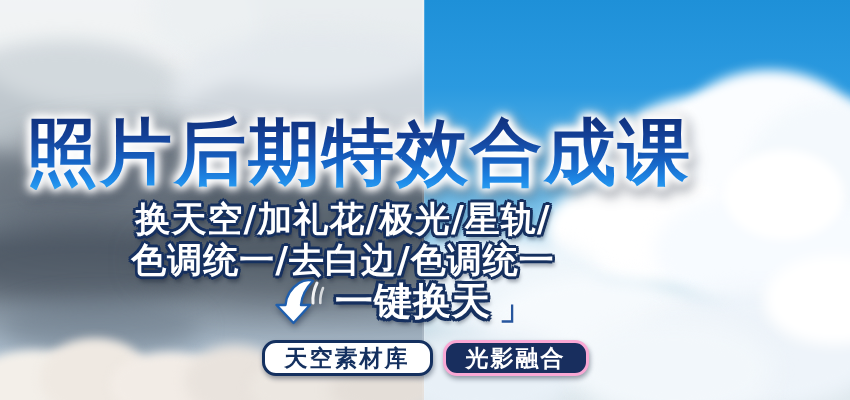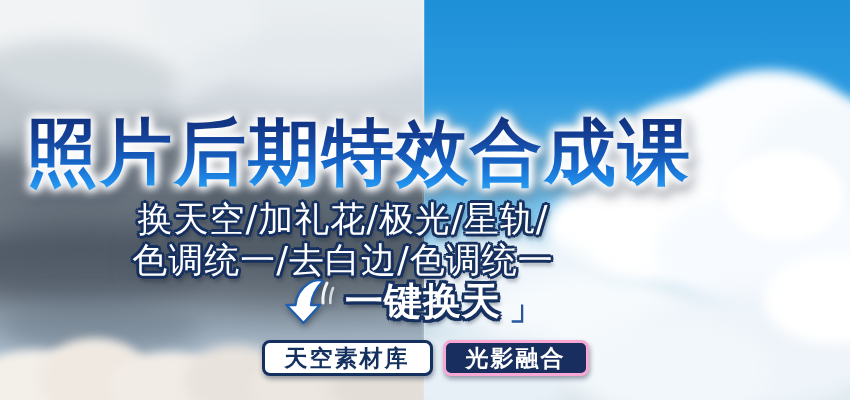--- a/index.html
+++ b/index.html
@@ -65,35 +65,35 @@
     background-image:linear-gradient(180deg,#0f2f7a 0%,#143f95 28%,#1663c4 62%,#1f8ae8 88%,#2aa0f2 100%);
     -webkit-background-clip:text;background-clip:text;
     -webkit-text-fill-color:transparent;color:transparent;
     -webkit-text-stroke:0px transparent;
     filter:drop-shadow(0 0 5px #ffffff) drop-shadow(0 0 5px #ffffff)
            drop-shadow(0 0 4px #ffffff) drop-shadow(2px 5px 4px rgba(20,30,50,.45));
     white-space:nowrap;
   }
   .sub-line{
     position:absolute;width:686px;text-align:center;white-space:nowrap;
-    font-size:35px;line-height:38px;font-weight:normal;letter-spacing:1px;
+    font-size:35px;line-height:38px;font-weight:bold;letter-spacing:1px;
     color:#ffffff;
     text-shadow:
       -2.4px -2.4px 0 #16305f, 2.4px -2.4px 0 #16305f,
       -2.4px  2.4px 0 #16305f, 2.4px  2.4px 0 #16305f,
        0 -2.8px 0 #16305f, 0 2.8px 0 #16305f,
       -2.8px 0 0 #16305f, 2.8px 0 0 #16305f,
        2px 5px 4px rgba(10,20,40,.5);
   }
   .sub1{top:200px;}
   .sub2{top:241px;}
 
   
   .oneclick-row{
-    position:absolute;left:12px;top:276px;width:802px;height:50px;
+    position:absolute;left:2px;top:276px;width:802px;height:50px;
     display:flex;align-items:center;justify-content:center;gap:6px;
   }
   .arrow-icon{width:56px;height:50px;display:block;flex:0 0 auto;
     filter:drop-shadow(1px 3px 3px rgba(10,25,50,.45));}
   .oneclick-text{
     font-size:38px;font-weight:bold;letter-spacing:1px;color:#ffffff;white-space:nowrap;
     text-shadow:
       -2.6px -2.6px 0 #16305f, 2.6px -2.6px 0 #16305f,
       -2.6px  2.6px 0 #16305f, 2.6px  2.6px 0 #16305f,
        0 -3px 0 #16305f, 0 3px 0 #16305f,
@@ -106,21 +106,21 @@
     text-shadow:0 0 3px rgba(255,255,255,.85);
   }
 
   
   .badges{
     position:absolute;left:0;top:338px;width:850px;height:40px;
     display:flex;align-items:center;justify-content:center;gap:10px;
   }
   .badge{
     height:36px;display:flex;align-items:center;justify-content:center;
-    border-radius:8px;font-size:23px;font-weight:bold;letter-spacing:2px;
+    border-radius:14px;font-size:23px;font-weight:bold;letter-spacing:2px;
     padding:0 20px;box-sizing:border-box;
     box-shadow:1px 3px 5px rgba(10,25,50,.4);
   }
   .badge-light{background:#ffffff;color:#14305f;border:3px solid #14305f;}
   .badge-dark{background:#182e5e;color:#ffffff;border:3px solid #f9a8d4;}
 </style>
 </head>
 <body>
 
 <div class="banner">

